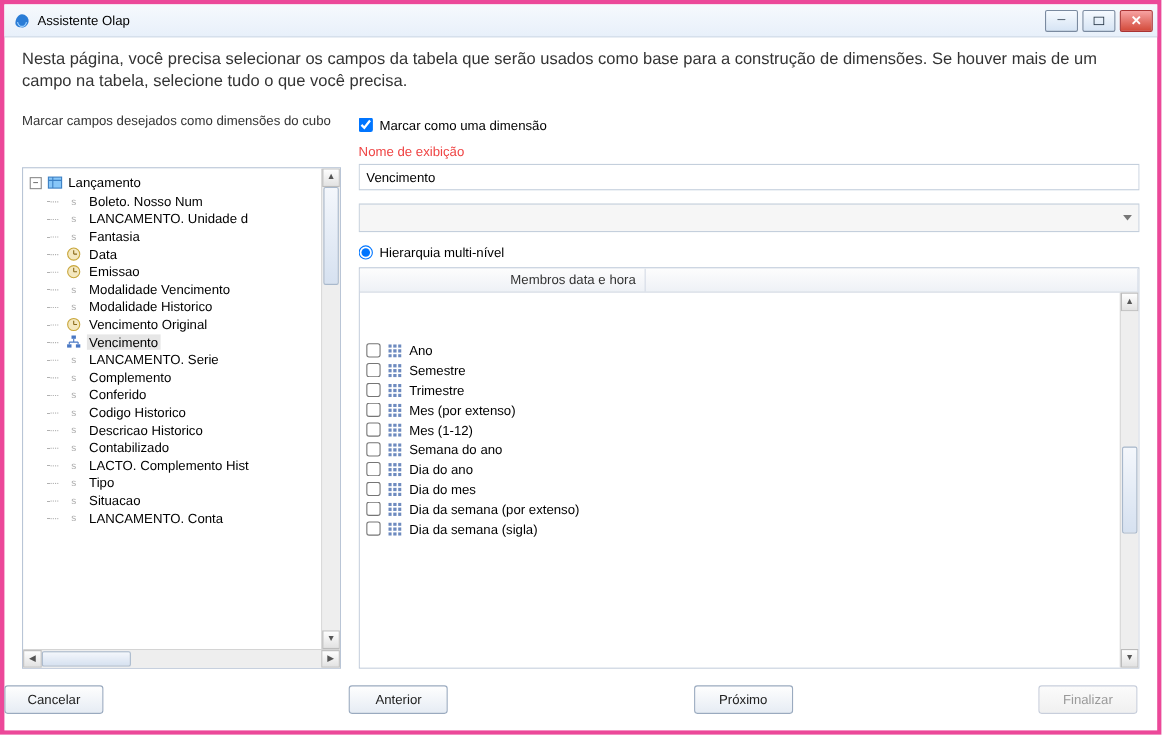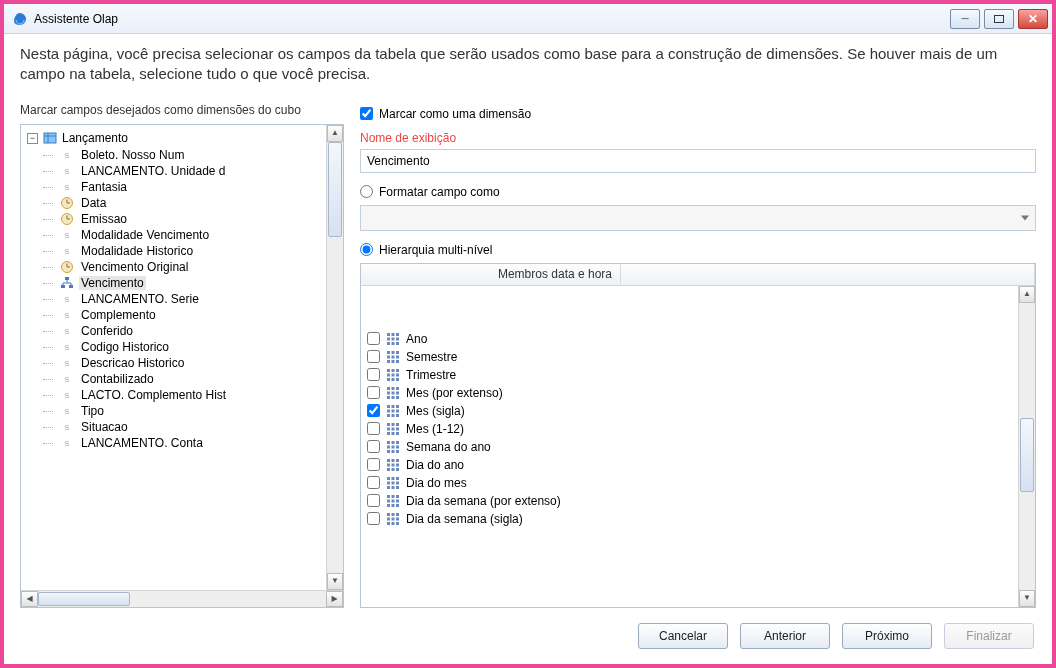--- a/index.html
+++ b/index.html
@@ -53,23 +53,24 @@
     line-height: 1.35;
   }
   .content {
     display: flex;
     flex: 1;
     padding: 0 16px 8px 16px;
     gap: 16px;
     overflow: hidden;
   }
   .left-col {
-    width: 324px;
+    width: 290px;
     display: flex;
     flex-direction: column;
+    gap: 28px;
   }
   .left-label {
     font-size: 12px;
     color: #333;
     margin-bottom: 6px;
     line-height: 1.3;
   }
   .tree-wrap {
     flex: 1;
     border: 1px solid #b9c5d6;
@@ -254,21 +255,21 @@
   .list-vscroll {
     position:absolute; right:0; top:22px; bottom:0;
     width:17px;
     background:#f0f0f0;
     border-left:1px solid #d4d4d4;
     display:flex; flex-direction:column;
   }
   .footer {
     height: 48px;
     border-top: 0;
-    display:flex; align-items:center; justify-content:flex-end;
+    display:flex; align-items:center; justify-content:space-between;
     gap: 12px;
     padding: 0 18px 8px 0;
   }
   .btn {
     min-width: 90px;
     height: 26px;
     padding: 0 14px;
     border: 1px solid #9aaabf;
     border-radius: 3px;
     background: linear-gradient(#fefefe,#e6ecf4);
@@ -462,24 +463,20 @@
     <div class="right-col">
 
       <div class="chk-line">
         <input type="checkbox" checked="" style="">
         <span>Marcar como uma dimensão</span>
       </div>
 
       <div class="form-label">Nome de exibição</div>
       <input class="text-input" type="text" value="Vencimento" style="">
 
-      <div class="radio-line">
-        <input type="radio" name="mode" style="">
-        <span>Formatar campo como</span>
-      </div>
       <div class="combo"></div>
 
       <div class="radio-line">
         <input type="radio" name="mode" checked="" style="">
         <span>Hierarquia multi-nível</span>
       </div>
 
       <div class="list-wrap">
         <div class="list-header">
           <div class="col first">Membros data e hora</div>
@@ -546,37 +543,20 @@
                   <rect x="9" y="0" width="3" height="3" fill="#6d8abf"></rect>
                   <rect x="0" y="4.5" width="3" height="3" fill="#6d8abf"></rect>
                   <rect x="4.5" y="4.5" width="3" height="3" fill="#6d8abf"></rect>
                   <rect x="9" y="4.5" width="3" height="3" fill="#6d8abf"></rect>
                   <rect x="0" y="9" width="3" height="3" fill="#6d8abf"></rect>
                   <rect x="4.5" y="9" width="3" height="3" fill="#6d8abf"></rect>
                   <rect x="9" y="9" width="3" height="3" fill="#6d8abf"></rect>
                 </svg>
               </span>
               <span>Mes (por extenso)</span>
-            </div>
-            <div class="list-row">
-              <input type="checkbox" checked="" style="">
-              <span class="grid-icon">
-                <svg width="12" height="12" viewBox="0 0 12 12">
-                  <rect x="0" y="0" width="3" height="3" fill="#6d8abf"></rect>
-                  <rect x="4.5" y="0" width="3" height="3" fill="#6d8abf"></rect>
-                  <rect x="9" y="0" width="3" height="3" fill="#6d8abf"></rect>
-                  <rect x="0" y="4.5" width="3" height="3" fill="#6d8abf"></rect>
-                  <rect x="4.5" y="4.5" width="3" height="3" fill="#6d8abf"></rect>
-                  <rect x="9" y="4.5" width="3" height="3" fill="#6d8abf"></rect>
-                  <rect x="0" y="9" width="3" height="3" fill="#6d8abf"></rect>
-                  <rect x="4.5" y="9" width="3" height="3" fill="#6d8abf"></rect>
-                  <rect x="9" y="9" width="3" height="3" fill="#6d8abf"></rect>
-                </svg>
-              </span>
-              <span>Mes (sigla)</span>
             </div>
             <div class="list-row">
               <input type="checkbox" style="">
               <span class="grid-icon">
                 <svg width="12" height="12" viewBox="0 0 12 12">
                   <rect x="0" y="0" width="3" height="3" fill="#6d8abf"></rect>
                   <rect x="4.5" y="0" width="3" height="3" fill="#6d8abf"></rect>
                   <rect x="9" y="0" width="3" height="3" fill="#6d8abf"></rect>
                   <rect x="0" y="4.5" width="3" height="3" fill="#6d8abf"></rect>
                   <rect x="4.5" y="4.5" width="3" height="3" fill="#6d8abf"></rect>

